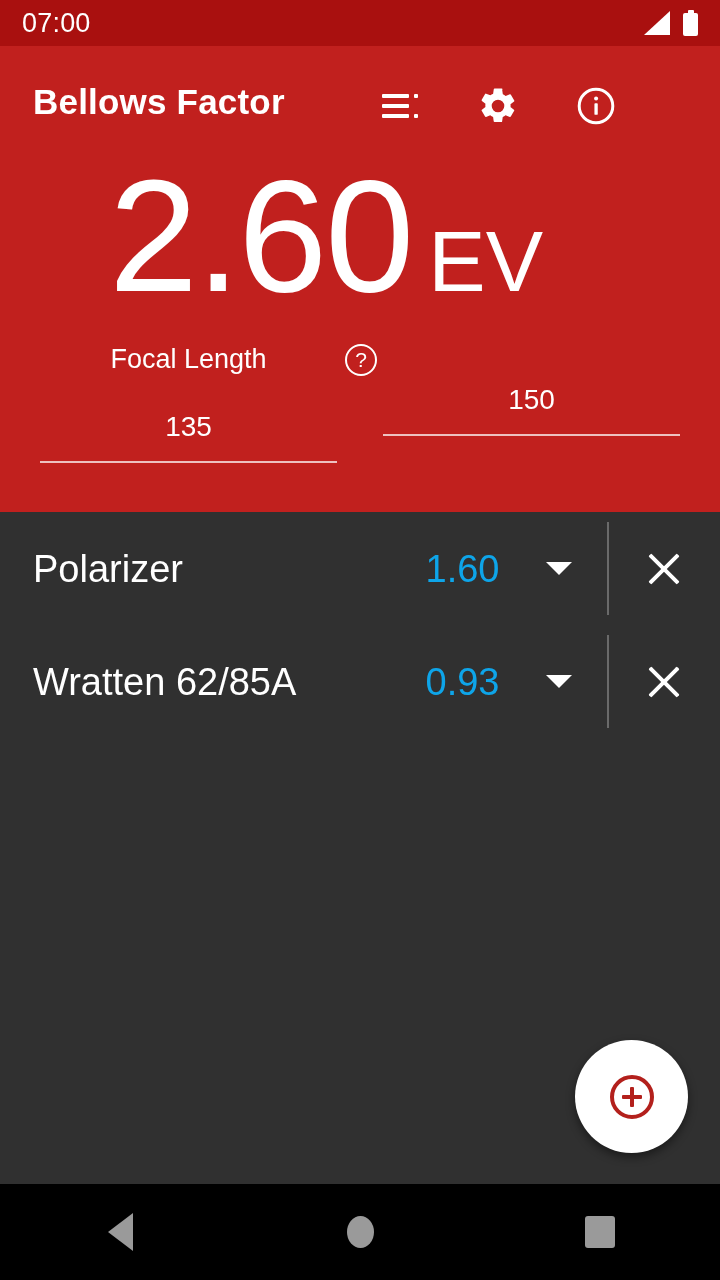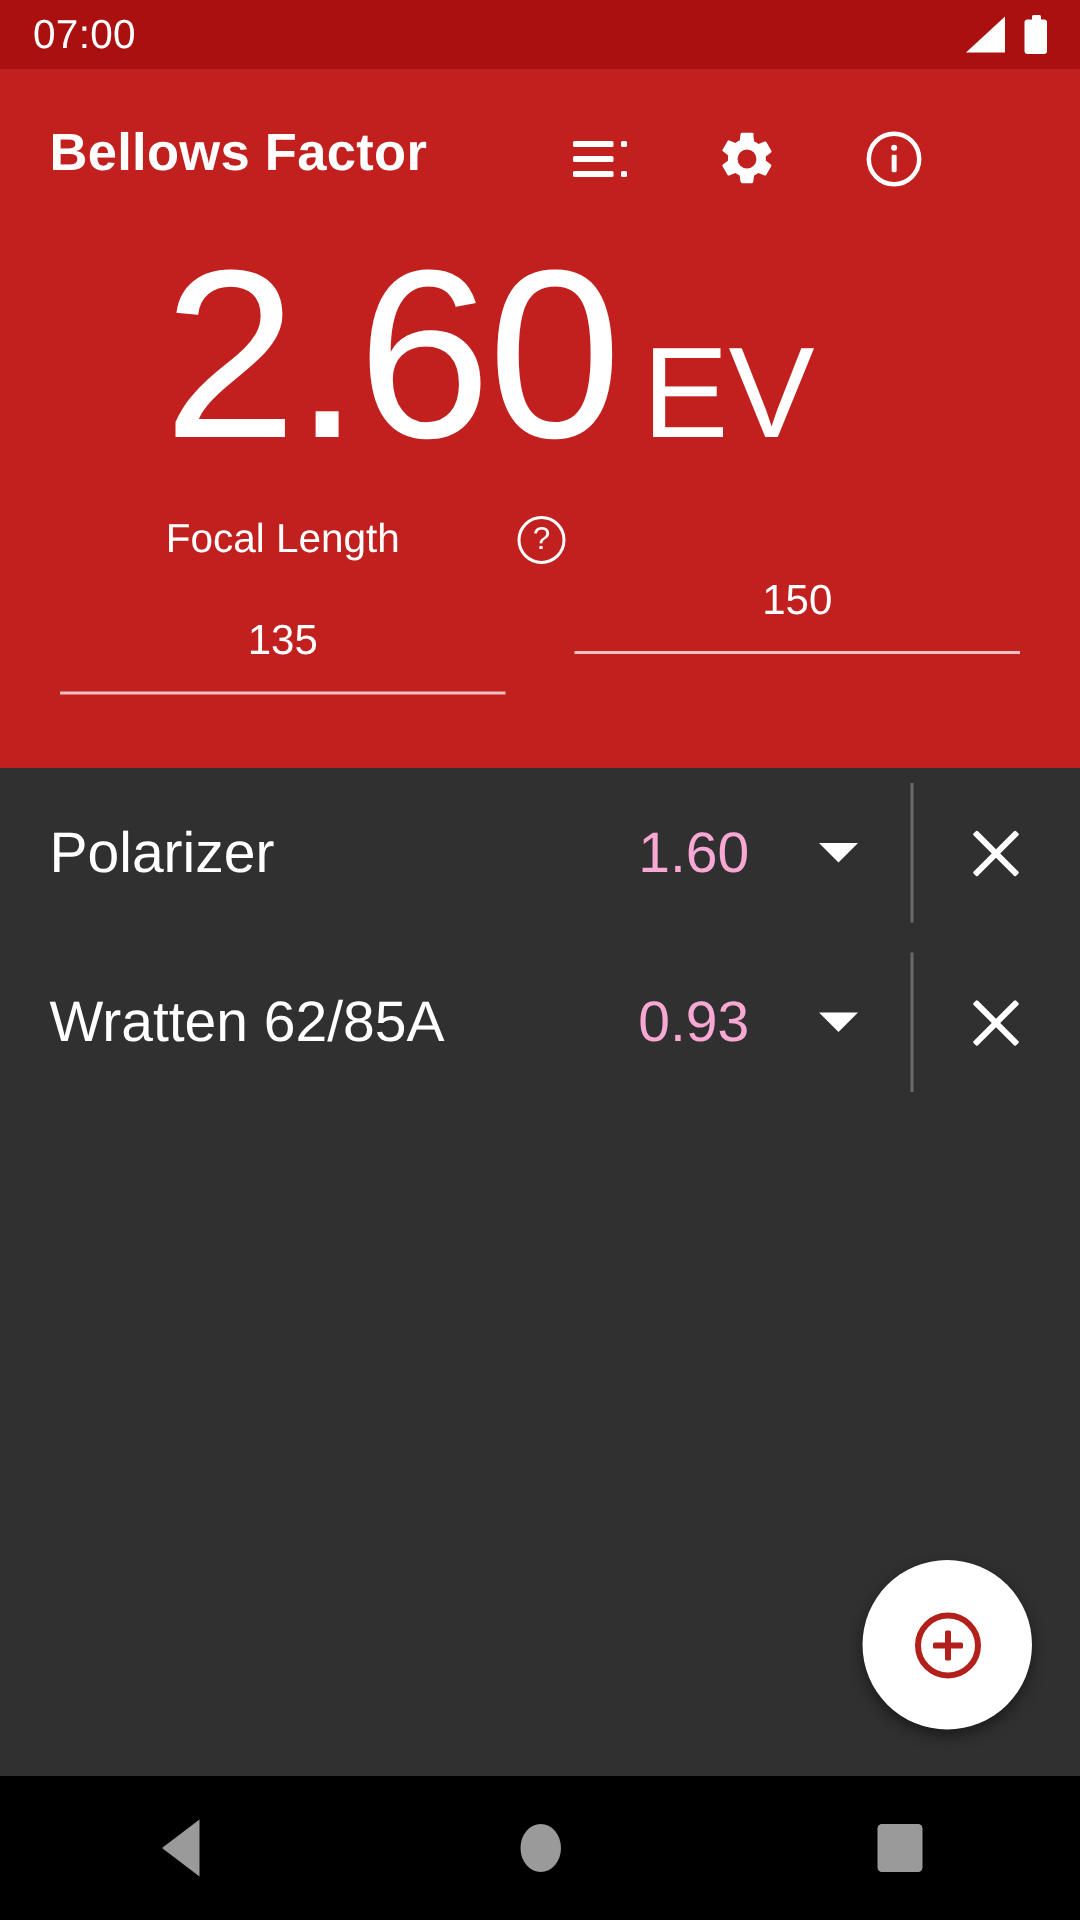--- a/index.html
+++ b/index.html
@@ -251,21 +251,21 @@
     color: #ffffff;
     font-size: 38px;
     line-height: 1;
     white-space: nowrap;
   }
   .filter-value {
     position: absolute;
     left: 400px;
     width: 125px;
     text-align: center;
-    color: #f9a8d4;
+    color: #0ea5e9;
     font-size: 38px;
     line-height: 1;
   }
   .filter-caret {
     position: absolute;
     left: 546px;
     width: 0; height: 0;
     border-left: 13px solid transparent;
     border-right: 13px solid transparent;
     border-top: 13px solid #ffffff;

